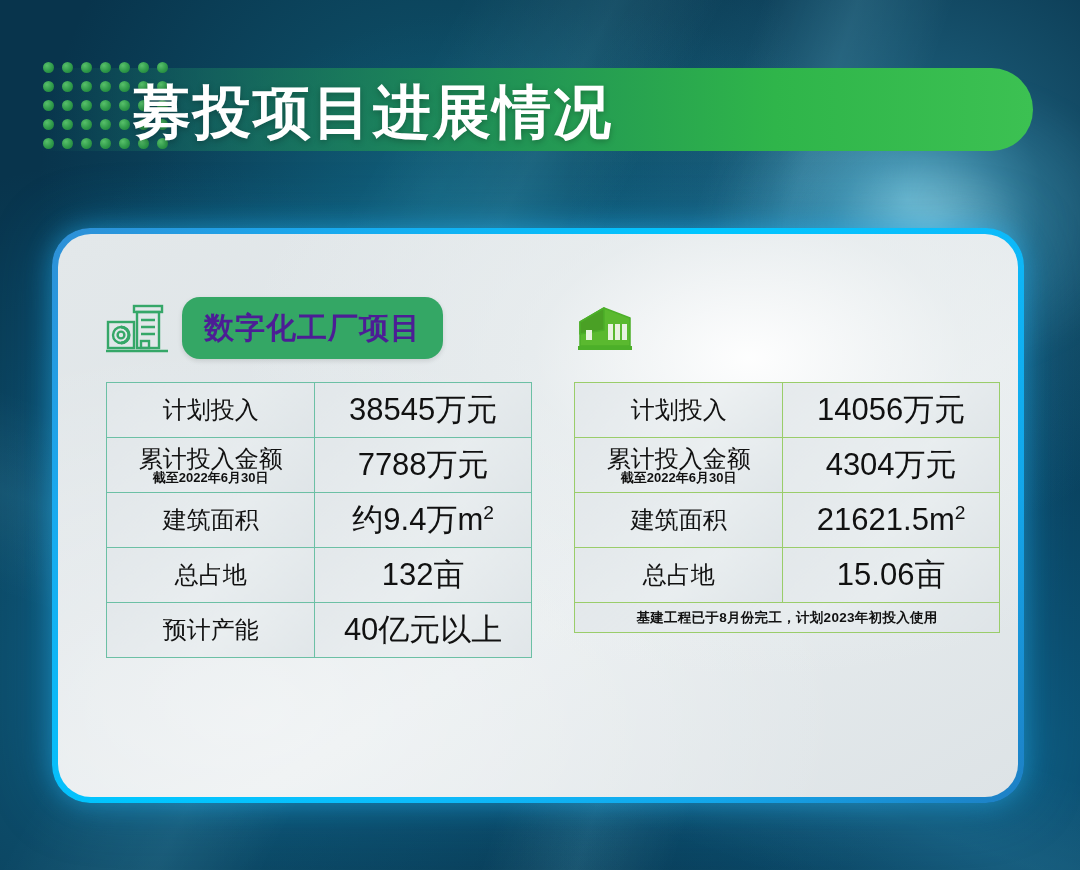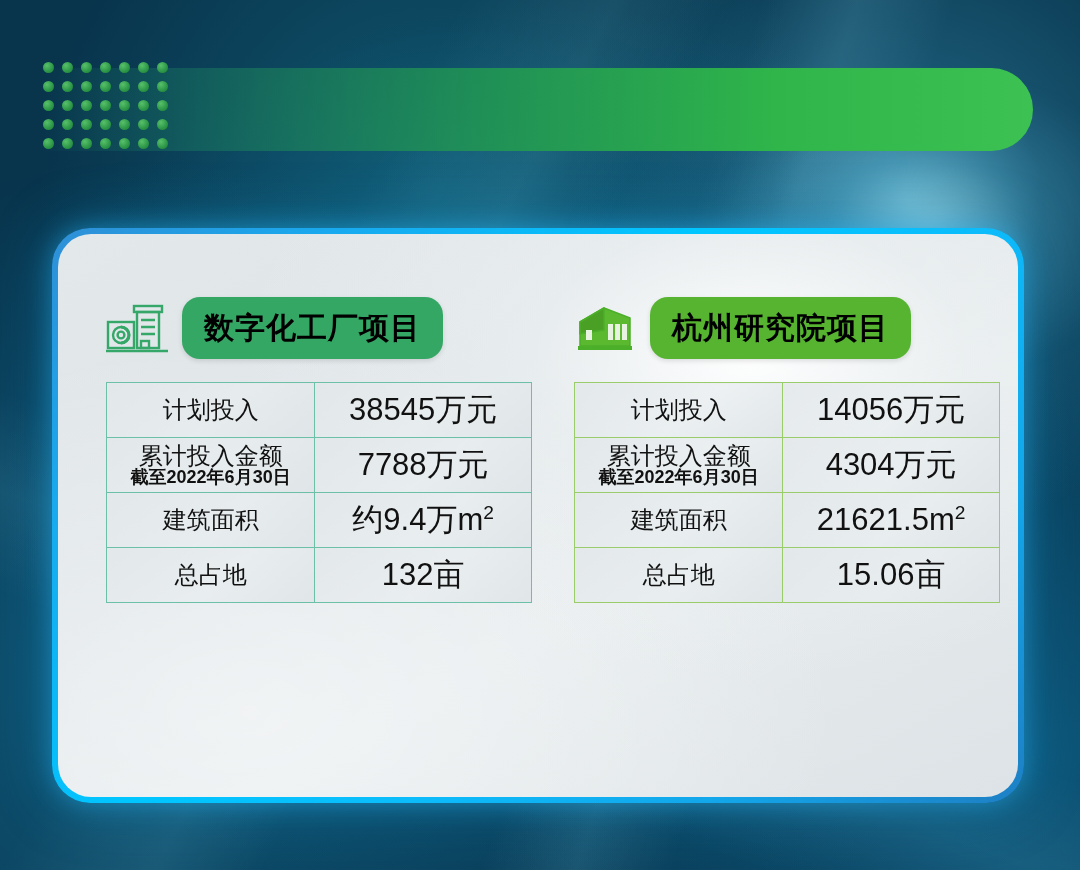--- a/index.html
+++ b/index.html
@@ -80,36 +80,36 @@
   .col { position:absolute; top:0; }
   .col-left  { left:48px;  width:426px; }
   .col-right { left:516px; width:426px; }
 
   .col-head { display:flex; align-items:center; height:72px; margin-top:58px; }
   .proj-icon { width:62px; height:56px; flex:0 0 62px; margin-right:14px; }
   .pill {
     height:62px; border-radius:18px;
     display:flex; align-items:center; justify-content:center;
     padding:0 22px;
-    font-size:30px; font-weight:bold; color:#000000;
+    font-size:30px; font-weight:bold; color:#4c1d95;
     letter-spacing:1px; white-space:nowrap;
     box-shadow:0 2px 5px rgba(0,0,0,0.12);
   }
   .pill-a { background:#34a765; }
   .pill-b { background:#56b430; }
 
   
   .tbl { margin-top:18px; width:100%; border-collapse:collapse; }
   .tbl td {
     height:55px; text-align:center; vertical-align:middle;
     background:linear-gradient(140deg, rgba(226,231,234,0.85) 0%, rgba(232,237,239,0.7) 55%, rgba(222,228,231,0.85) 100%);
   }
   .tbl .lbl { width:49%; font-size:24px; color:#111; line-height:1.05; }
   .tbl .val { width:51%; font-size:31px; color:#111; }
-  .sub { display:block; font-size:18px; font-weight:bold; color:#111; margin-top:0; }
+  .sub { display:block; font-size:13px; font-weight:bold; color:#111; margin-top:0; }
   .note td {
     height:30px; font-size:13.5px; font-weight:bold; color:#111; letter-spacing:0.3px;
   }
   sup { font-size:0.62em; vertical-align:super; }
 
   .tbl-a td { border:1.6px solid #6cc0a5; }
   .tbl-b td { border:1.6px solid #9acd6a; }
 </style>
 </head>
 <body>
@@ -160,20 +160,21 @@
       <div class="dots-row">
         <span class="dot"></span>
         <span class="dot"></span>
         <span class="dot"></span>
         <span class="dot"></span>
         <span class="dot"></span>
         <span class="dot"></span>
         <span class="dot"></span>
       </div>
     </div>
+  <div class="page-title">募投项目进展情况</div>
 </div>
 
 <div class="card-outer">
   <div class="card-inner">
 
     <div class="col col-left">
       <div class="col-head">
         <span class="proj-icon">
           <svg viewBox="0 0 62 56" width="62" height="56" fill="none" stroke="#35a768" stroke-width="2.4">
             <rect x="2" y="22" width="26" height="26"></rect>
@@ -206,40 +207,43 @@
           <td class="val">7788万元</td>
         </tr>
         <tr>
           <td class="lbl">建筑面积</td>
           <td class="val">约9.4万m<sup>2</sup></td>
         </tr>
         <tr>
           <td class="lbl">总占地</td>
           <td class="val">132亩</td>
         </tr>
+        <tr>
+          <td class="lbl">预计产能</td>
+          <td class="val">40亿元以上</td>
+        </tr>
       </tbody>
         </table>
     </div>
 
     <div class="col col-right">
       <div class="col-head">
         <span class="proj-icon">
           <svg viewBox="0 0 62 56" width="62" height="56">
             <g fill="#4caf29" stroke="#4caf29" stroke-width="1.5" stroke-linejoin="round">
               <path d="M6 22 L30 8 L56 18 L56 46 L6 46 Z" fill="#5ab92f"></path>
               <path d="M6 22 L30 8 L30 30 L6 34 Z" fill="#4aa025"></path>
               <rect x="34" y="24" width="5" height="16" fill="#e8f2e0" stroke="none"></rect>
               <rect x="41" y="24" width="5" height="16" fill="#e8f2e0" stroke="none"></rect>
               <rect x="48" y="24" width="5" height="16" fill="#e8f2e0" stroke="none"></rect>
               <rect x="12" y="30" width="6" height="10" fill="#e8f2e0" stroke="none"></rect>
               <rect x="4" y="46" width="54" height="4" fill="#4caf29" stroke="none"></rect>
             </g>
           </svg>
         </span>
-        <span class="pill pill-b">杭州研究院项目</span>
       </div>
 
       <table class="tbl tbl-b">
         <tbody>
             <tr>
           <td class="lbl">计划投入</td>
           <td class="val">14056万元</td>
         </tr>
         <tr>
           <td class="lbl">
@@ -249,18 +253,21 @@
           <td class="val">4304万元</td>
         </tr>
         <tr>
           <td class="lbl">建筑面积</td>
           <td class="val">21621.5m<sup>2</sup></td>
         </tr>
         <tr>
           <td class="lbl">总占地</td>
           <td class="val">15.06亩</td>
         </tr>
+        <tr class="note">
+          <td colspan="2">基建工程已于8月份完工，计划2023年初投入使用</td>
+        </tr>
       </tbody>
         </table>
     </div>
 
   </div>
 </div>
 
 </body></html>

